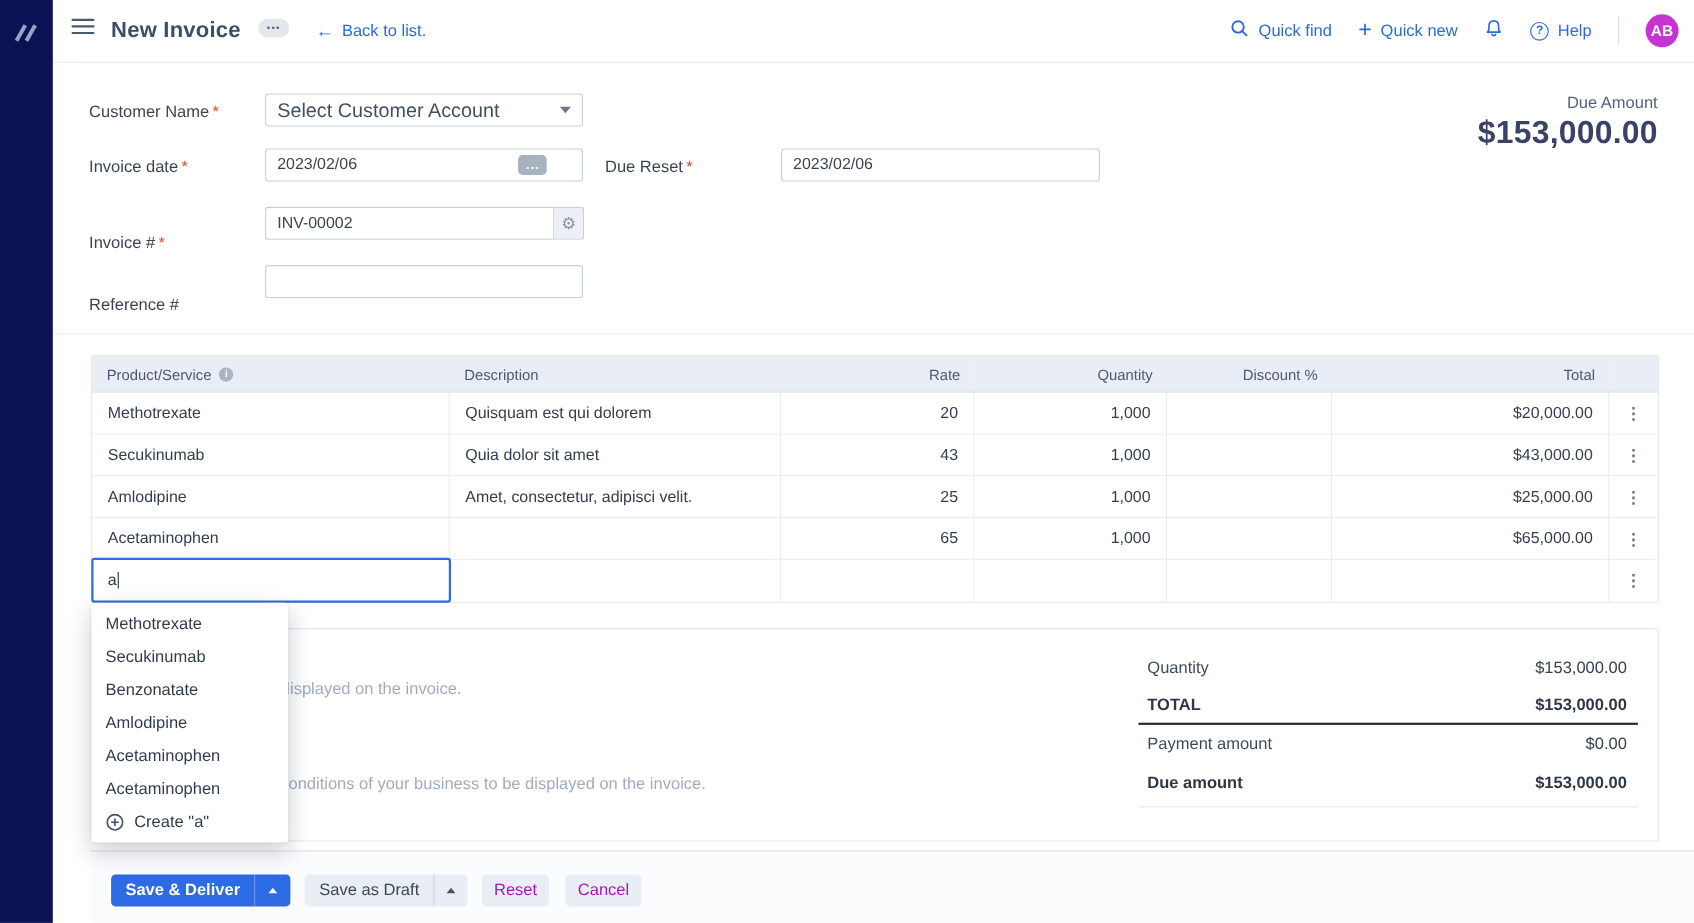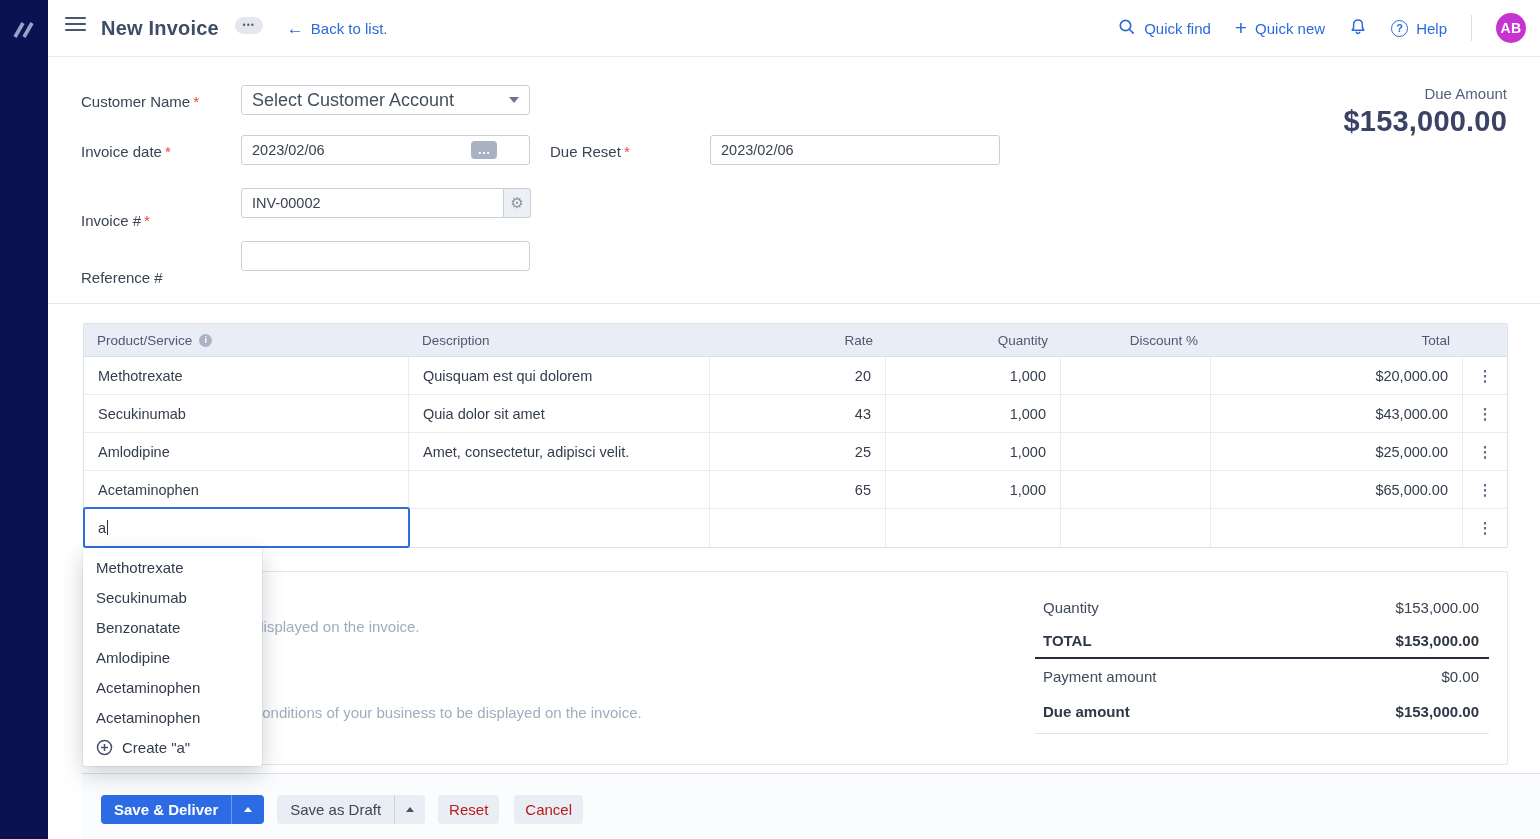--- a/index.html
+++ b/index.html
@@ -96,21 +96,21 @@
   .split .arrow { width:33px; display:flex; align-items:center; justify-content:center; cursor:pointer; }
   .split.blue { background:#2c6be3; }
   .split.blue .main { color:#fff; font-weight:600; }
   .split.blue .arrow { border-left:1px solid rgba(255,255,255,.32); }
   .split.gray { background:#e9edf4; }
   .split.gray .main { color:#3c4757; }
   .split.gray .arrow { width:31px; border-left:1px solid #ccd3dc; }
   .caret-up-w { width:0; height:0; border-left:4.5px solid transparent; border-right:4.5px solid transparent; border-bottom:5.5px solid #fff; }
   .caret-up-d { width:0; height:0; border-left:4px solid transparent; border-right:4px solid transparent; border-bottom:5px solid #4a5568; }
   .btn-gray { height:29px; background:#e9edf4; border:none; border-radius:4px; padding:0 11px; font-size:15px;
-              color:#b91c1c; font-family:"Liberation Sans", sans-serif; cursor:pointer; margin-right:15px; }
+              color:#a21caf; font-family:"Liberation Sans", sans-serif; cursor:pointer; margin-right:15px; }
 </style>
 </head>
 <body>
 
 <div id="app">
 
   <aside class="sidebar">
     <div class="logo">
       <svg width="26" height="20" viewBox="0 0 26 20">
         <line x1="4" y1="17" x2="12" y2="3" stroke="#99a1c6" stroke-width="3.6"></line>

